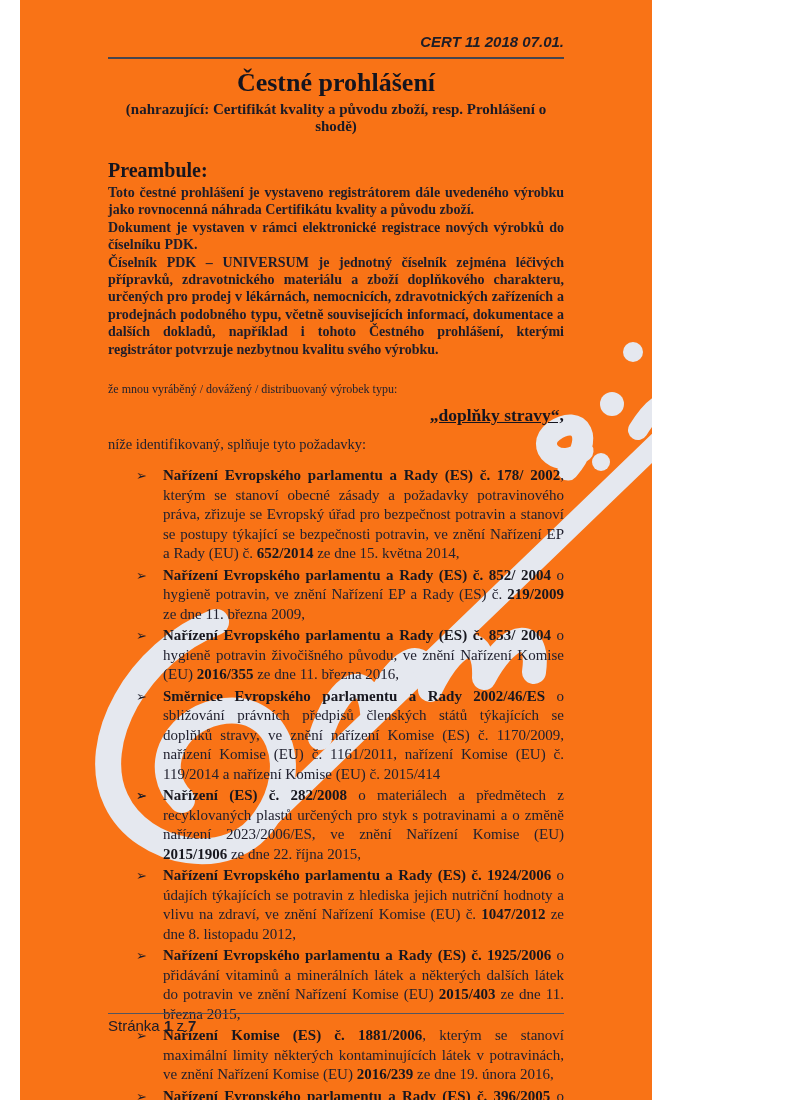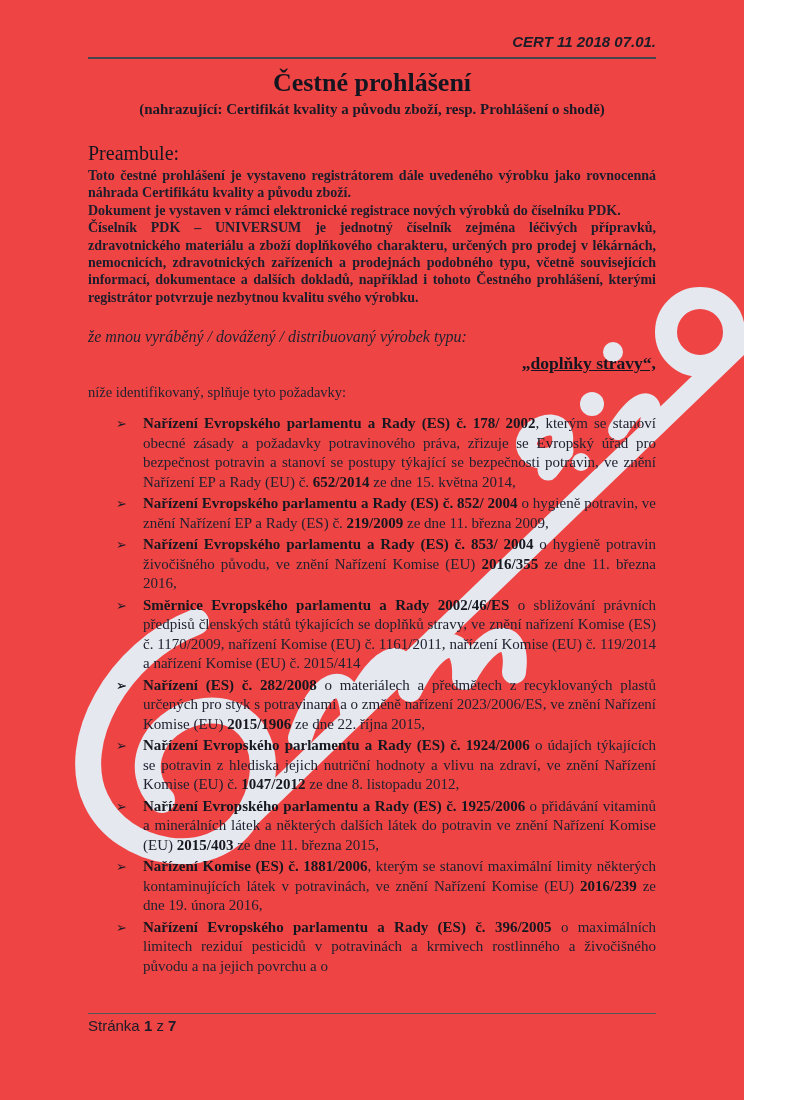--- a/index.html
+++ b/index.html
@@ -1,22 +1,23 @@
 <!DOCTYPE html>
 <html><head>
 <meta charset="utf-8">
 <style>
   html,body{margin:0;padding:0;background:#ffffff;}
   .page{
     position:relative;
-    width:744px;height:1100px;
-    background:#ef4444;
+    width:632px;height:1100px;
+    background:#f97316;
     overflow:hidden;
     font-family:"Liberation Serif", serif;
     color:#22222f;
+    margin-left:20px;
   }
   .watermark{
     position:absolute;left:0;top:0;width:800px;height:1100px;
     z-index:0;pointer-events:none;
   }
   .content{position:relative;z-index:1;padding:0 88px;}
   .doc-header{
     margin-top:33px;
     text-align:right;
     font-family:"Liberation Sans", sans-serif;
@@ -30,35 +31,35 @@
     margin:9px 0 0 0;
     text-align:center;font-size:26px;font-weight:bold;
     color:#15151f;
     font-family:Liberation Serif, serif;
   }
   .doc-subtitle{
     margin-top:3px;text-align:center;
     font-size:15px;font-weight:bold;color:#1a1a26;
   }
   .preamble-heading{
-    margin:24px 0 2px 0;font-size:20px;font-weight:normal;color:#15151f;
+    margin:24px 0 2px 0;font-size:20px;font-weight:bold;color:#15151f;
   }
   .preamble-par{
     margin:0;font-size:14px;font-weight:bold;line-height:17.4px;
     text-align:justify;color:#1d1d2b;
   }
   .intro{
     margin:13px 0 0 0;font-size:15px;line-height:19px;text-indent:39px;
   }
   .verb{
     margin:20px 0 0 0;text-align:center;
     font-size:16px;font-weight:bold;letter-spacing:2px;color:#15151f;
   }
   .type-line{
-    margin:22px 0 0 0;font-size:16px;line-height:18px;font-style:italic;
+    margin:22px 0 0 0;font-size:12px;line-height:18px;
   }
   .product-type{
     margin:7px 0 0 0;text-align:right;
     font-size:17.5px;font-weight:bold;text-decoration:underline;
     color:#15151f;
   }
   .req-line{
     margin:9px 0 0 0;font-size:14.5px;line-height:18px;
   }
   .reg-list{margin-top:13px;}

